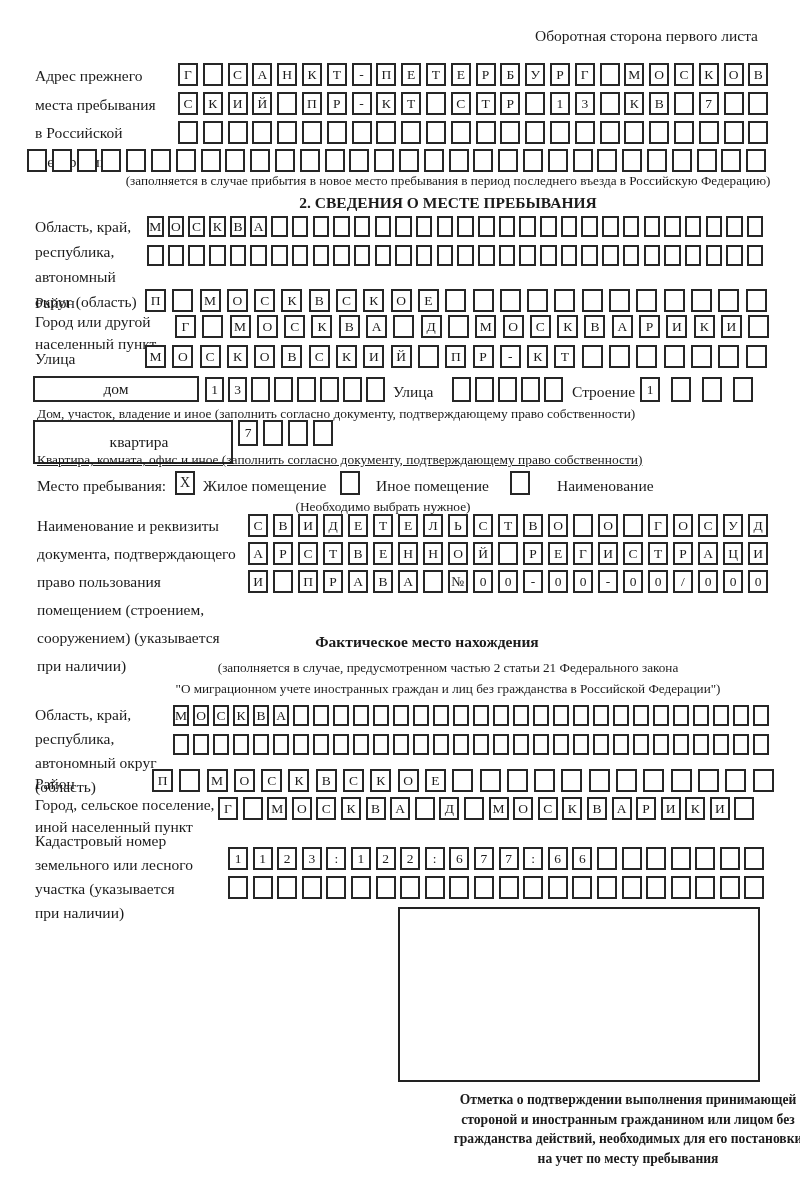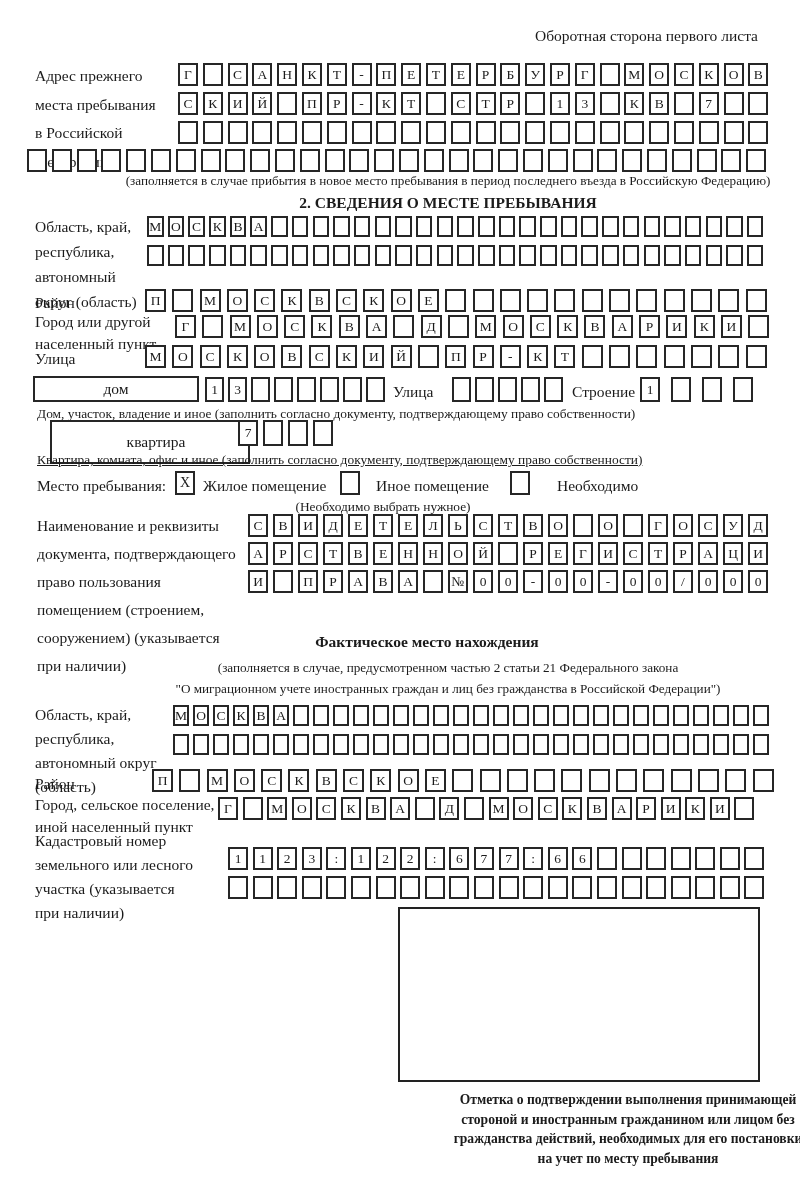--- a/index.html
+++ b/index.html
@@ -336,36 +336,36 @@
   </div>
 <div class="abs lbl" style="left:572px;top:379px;">Строение</div>
 <div class="abs cellrow r-dom3" style="left:640px;top:377px;">
     <span class="cell">1</span>
     <span class="cell"></span>
     <span class="cell"></span>
     <span class="cell"></span>
   </div>
 <div class="abs small" style="left:37px;top:406px;font-size:13.4px;">Дом, участок, владение и иное (заполнить согласно документу, подтверждающему право собственности)</div>
 
-<div class="abs fieldbox" style="left:50px;top:420px;width:200px;height:44px;padding-left:12px;">квартира</div>
+<div class="abs fieldbox" style="left:33px;top:420px;width:200px;height:44px;padding-left:12px;">квартира</div>
 <div class="abs cellrow r-kv" style="left:238px;top:420px;">
     <span class="cell">7</span>
     <span class="cell"></span>
     <span class="cell"></span>
     <span class="cell"></span>
   </div>
 <div class="abs small" style="left:37px;top:452px;font-size:13.4px;text-decoration:underline;">Квартира, комната, офис и иное (заполнить согласно документу, подтверждающему право собственности)</div>
 
 <div class="abs lbl" style="left:37px;top:473px;">Место пребывания:</div>
 <span class="abs cell cb" style="left:175px;top:471px;">X</span>
 <div class="abs lbl" style="left:203px;top:473px;">Жилое помещение</div>
 <span class="abs cell cb" style="left:340px;top:471px;"></span>
 <div class="abs lbl" style="left:376px;top:473px;text-align:center;">Иное помещение</div>
 <span class="abs cell cb" style="left:510px;top:471px;"></span>
-<div class="abs lbl" style="left:557px;top:473px;">Необходимо</div>
+<div class="abs lbl" style="left:557px;top:473px;">Наименование</div>
 <div class="abs small center" style="left:135px;top:499px;width:400px;font-size:13.4px;">(Необходимо выбрать нужное)</div>
 
 <div class="abs lbl" style="left:37px;top:512px;line-height:28px;">Наименование и реквизиты
 документа, подтверждающего
 право пользования
 помещением (строением,
 сооружением) (указывается
 при наличии)</div>
 <div class="abs cellrow r-doc" style="left:248px;top:514px;">
     <span class="cell">С</span>

